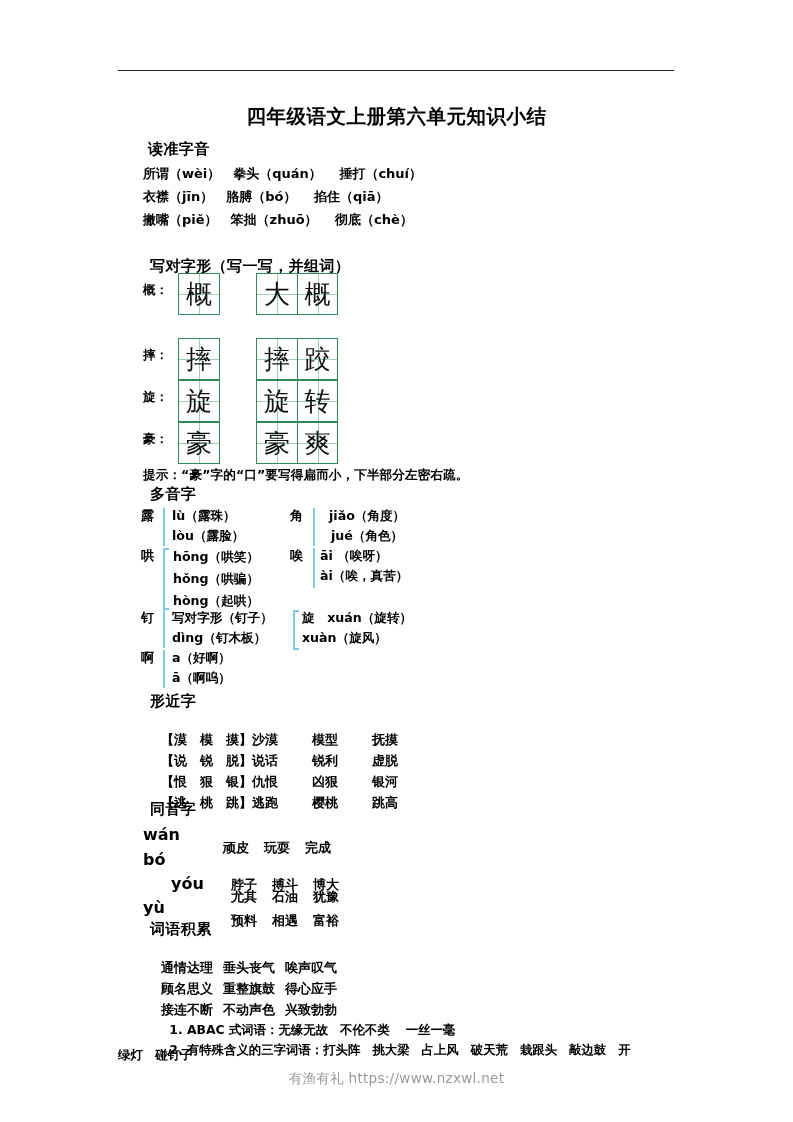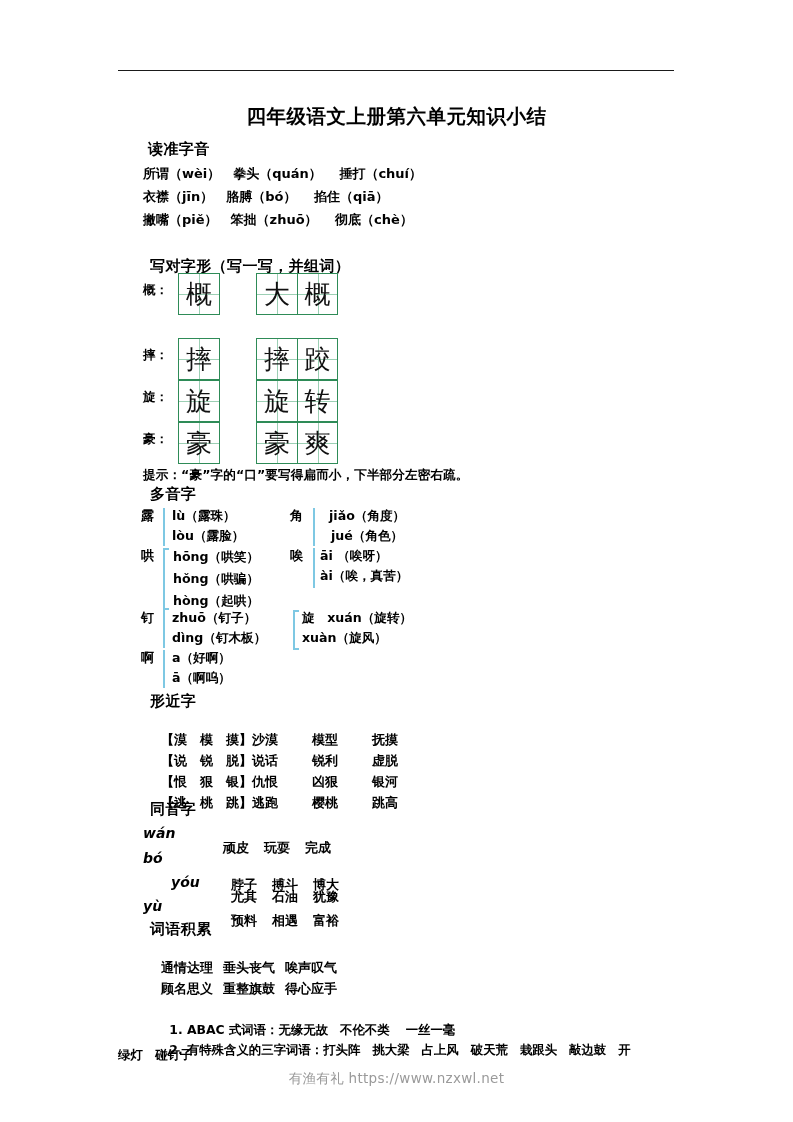--- a/index.html
+++ b/index.html
@@ -127,23 +127,22 @@
     white-space: pre;
     height: 20px;
     line-height: 20px;
   }
   .poly-line.h3 { height: 22px; line-height: 22px; }
 
   
   .xjz-line { font-size: 13px; font-weight: bold; white-space: pre; }
   .tyz-py {
     position: absolute;
-    font-size: 14px;
-    font-weight: bold;
-    font-style: italic;
+    font-size: 16px;
+    font-weight: bold;
   }
   .tyz-words {
     position: absolute;
     font-size: 13px;
     font-weight: bold;
     white-space: pre;
   }
 
   
   .ciyu-line { font-size: 13px; font-weight: bold; white-space: pre; }
@@ -276,21 +275,21 @@
       <div class="poly-line h3">hōng（哄笑）</div>
       <div class="poly-line h3">hǒng（哄骗）</div>
       <div class="poly-line h3">hòng（起哄）</div>
     </div>
   </div>
 
   <div class="poly-group" style="left:141px; top:608px;">
     <div class="poly-char" style="top:1px;">钉</div>
     <div class="poly-brace plain" style="left:22px; top:2px; height:38px;"></div>
     <div class="poly-lines" style="left:31px; top:0;">
-      <div class="poly-line">zhuō（钉子）</div>
+      <div class="poly-line">写对字形（钉子）</div>
       <div class="poly-line">dìng（钉木板）</div>
     </div>
   </div>
 
   <div class="poly-group" style="left:141px; top:648px;">
     <div class="poly-char" style="top:1px;">啊</div>
     <div class="poly-brace plain" style="left:22px; top:2px; height:38px;"></div>
     <div class="poly-lines" style="left:31px; top:0;">
       <div class="poly-line">a（好啊）</div>
       <div class="poly-line">ā（啊呜）</div>
@@ -361,20 +360,23 @@
   </div>
 
   <div class="abs sec-head" style="left:150px; top:920px;text-align:center;">词语积累</div>
 
   <div class="abs ciyu-line" style="left:143px; top:944px;">
     <span>通情达理</span><span style="display:inline-block; width:10px;"></span><span>垂头丧气</span><span style="display:inline-block; width:10px;"></span><span>唉声叹气</span>
   </div>
   <div class="abs ciyu-line" style="left:143px; top:965px;">
     <span>顾名思义</span><span style="display:inline-block; width:10px;"></span><span>重整旗鼓</span><span style="display:inline-block; width:10px;"></span><span>得心应手</span>
   </div>
+  <div class="abs ciyu-line" style="left:143px; top:986px;">
+    <span>接连不断</span><span style="display:inline-block; width:10px;"></span><span>不动声色</span><span style="display:inline-block; width:10px;"></span><span>兴致勃勃</span>
+  </div>
 
   <div class="abs num-line" style="left:152px; top:1007px;">
     <span>1. ABAC 式词语：</span><span>无缘无故</span><span style="display:inline-block; width:12px;"></span><span>不伦不类</span><span style="display:inline-block; width:16px;"></span><span>一丝一毫</span>
   </div>
 
   <div class="abs num-line" style="left:152px; top:1027px;">
     <span>2. 有特殊含义的三字词语：</span><span>打头阵</span><span style="display:inline-block; width:12px;"></span><span>挑大梁</span><span style="display:inline-block; width:12px;"></span><span>占上风</span><span style="display:inline-block; width:12px;"></span><span>破天荒</span><span style="display:inline-block; width:12px;"></span><span>栽跟头</span><span style="display:inline-block; width:12px;"></span><span>敲边鼓</span><span style="display:inline-block; width:12px;"></span><span>开</span>
   </div>
 
   <div class="abs wrap-line" style="left:118px; top:1047px;">绿灯　碰钉子</div>

